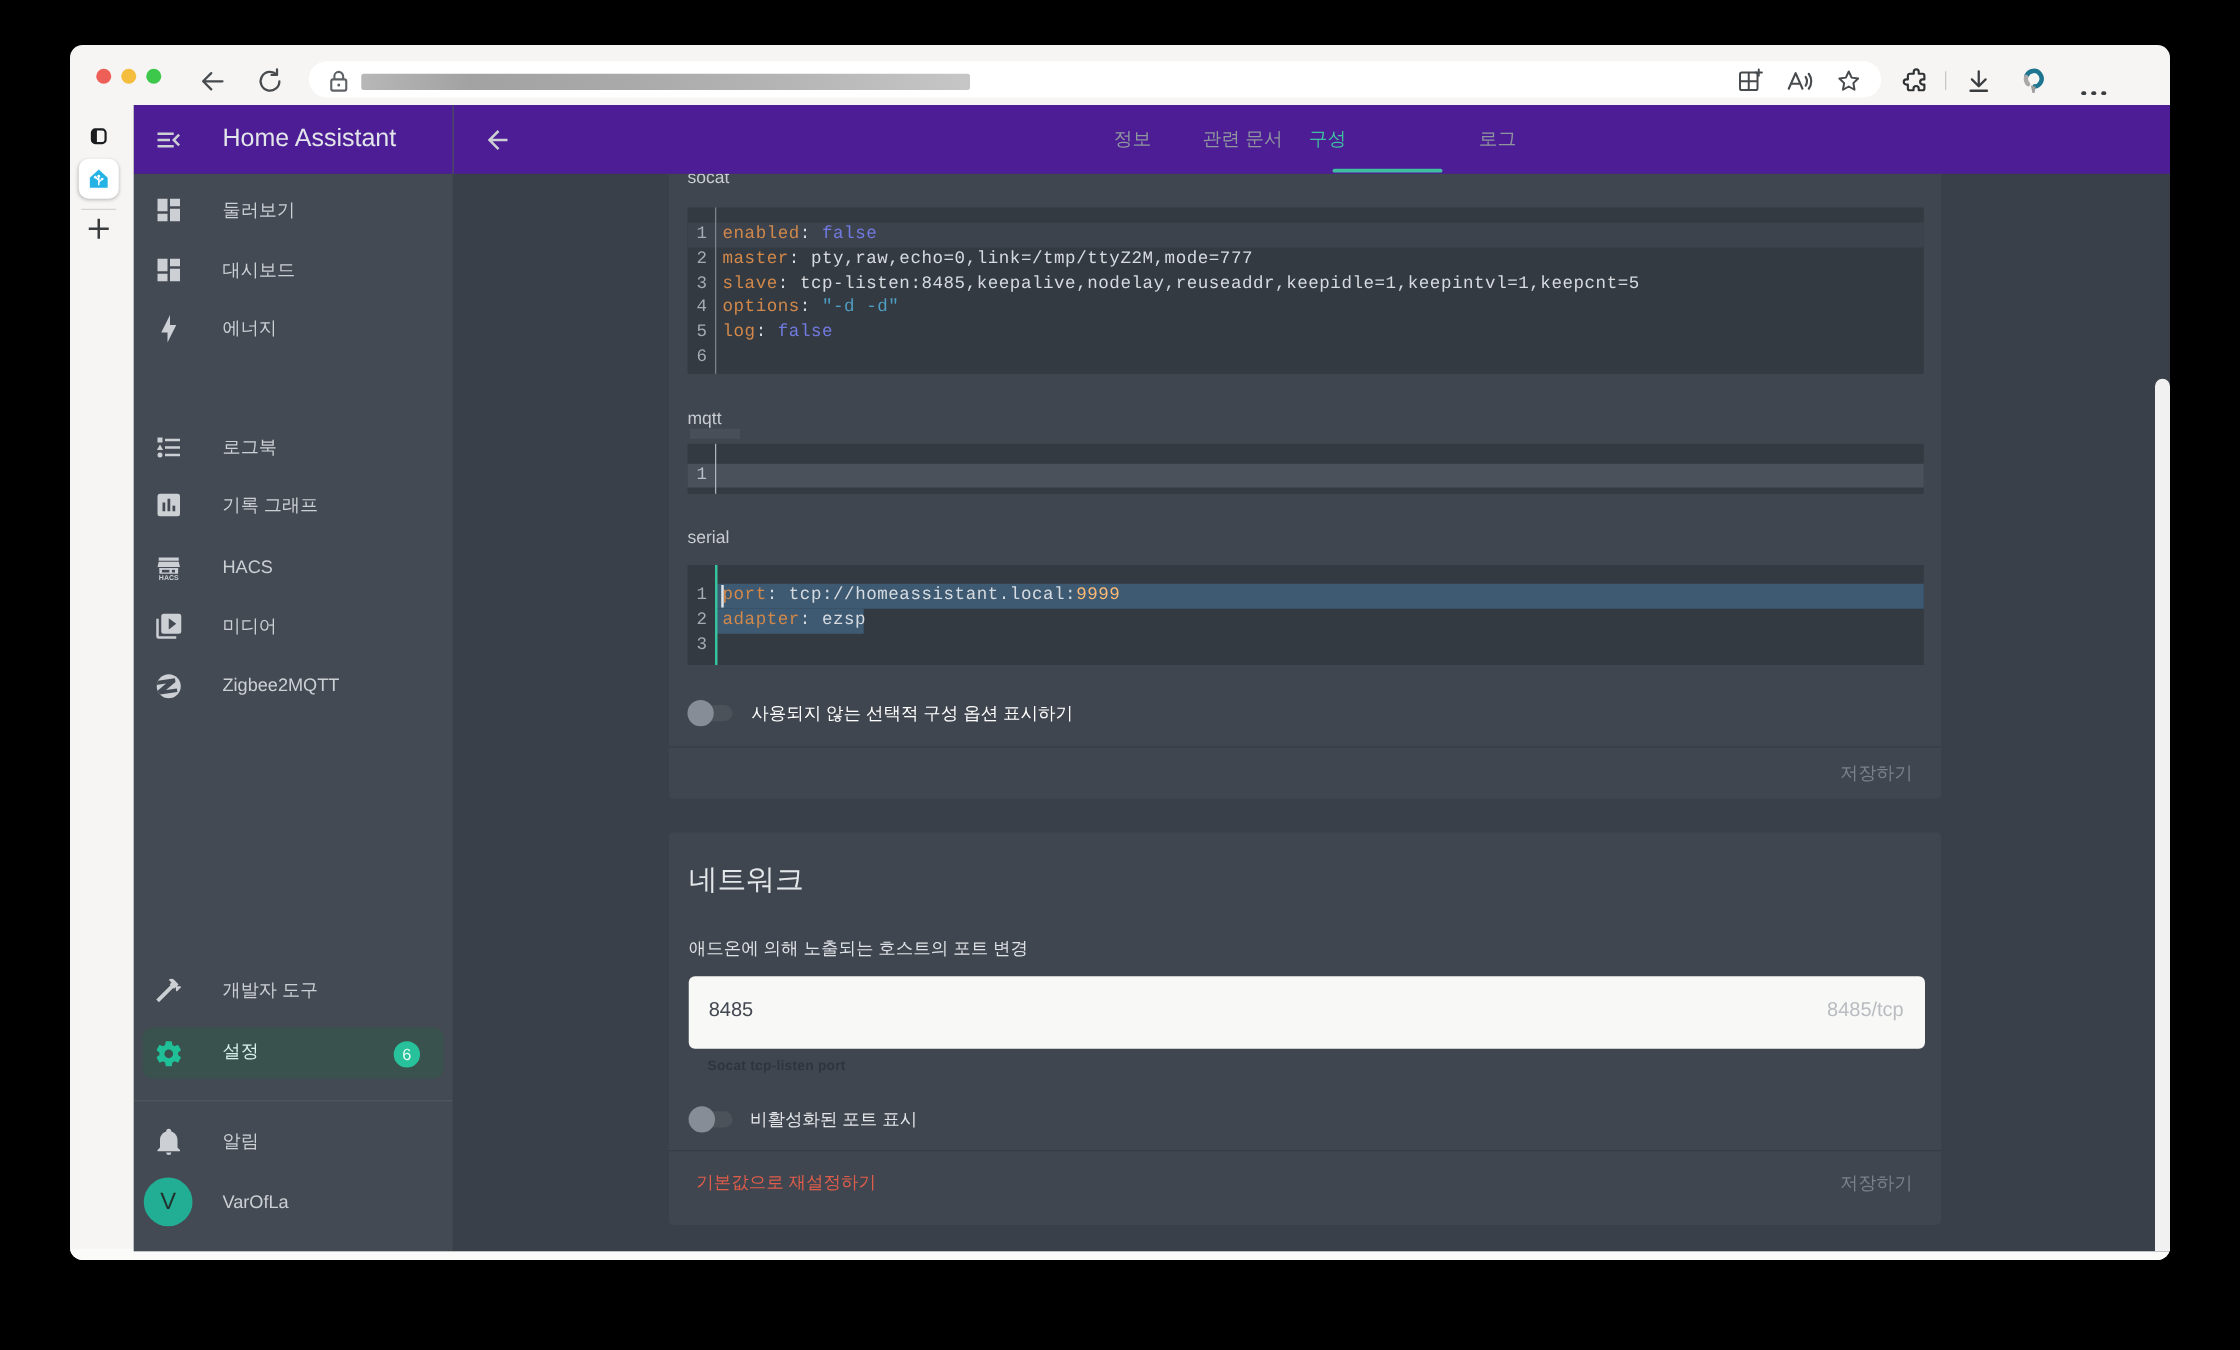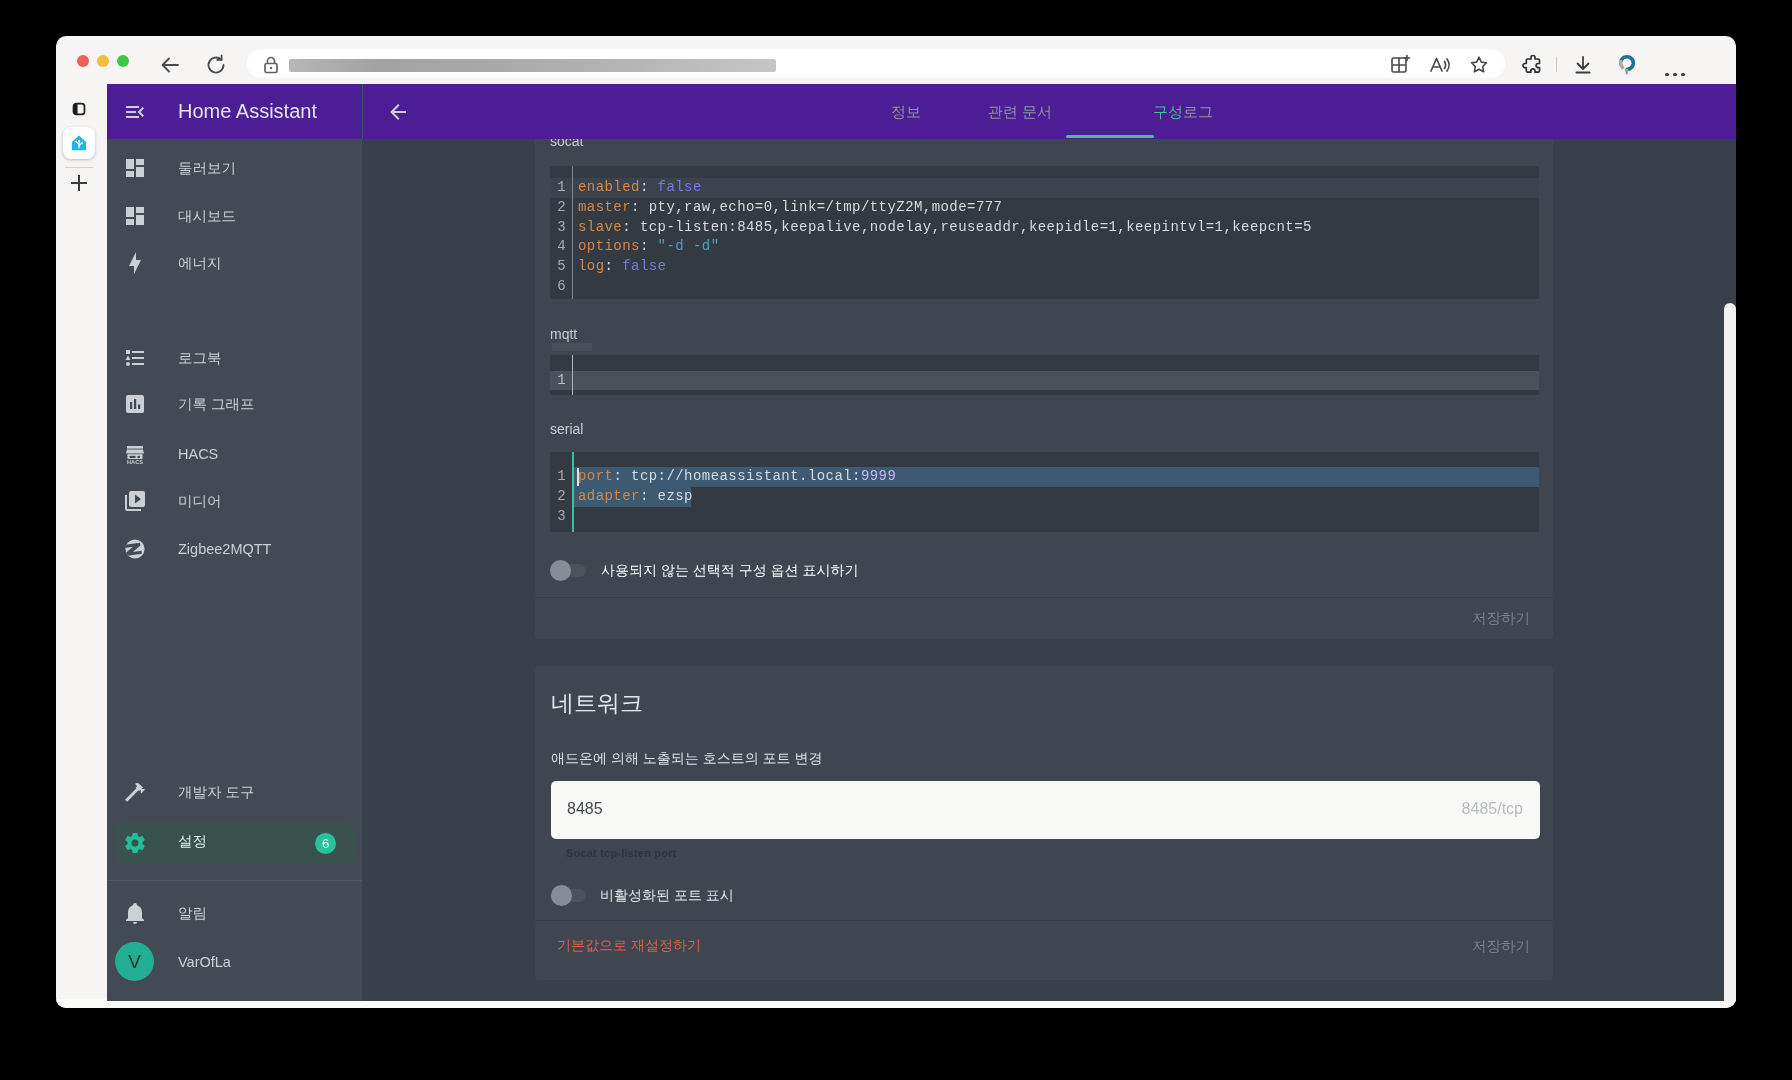--- a/index.html
+++ b/index.html
@@ -17,21 +17,21 @@
 .sico{position:absolute;left:16px;top:12px;width:24px;height:24px}
 .stxt{position:absolute;left:71px;top:50%;transform:translateY(-50%);font-size:14.5px;color:#ccd0d5;white-space:nowrap}
 #content{position:absolute;left:255px;top:55px;width:1374px;height:862px;background:#394049;z-index:10}
 .card{position:absolute;left:224px;width:1018px;background:#40464f;border-radius:4px}
 .edlabel{position:absolute;left:15px;font-size:14px;color:#c8ccd2}
 .editor{position:absolute;left:15px;width:989px;background:#343a42;font-family:"Liberation Mono",monospace;font-size:14px;letter-spacing:0.44px}
 .gutline{position:absolute;left:21.5px;top:0;bottom:0;width:1px;background:#7e858d}
 .crow{position:absolute;left:0;width:989px;height:19.8px;line-height:19.8px;white-space:pre}
 .lnum{position:absolute;left:0;width:16px;text-align:right;color:#a5abb2}
 .ctext{position:absolute;left:28px;color:#d7dbe0}
-.ok{color:#d1884a}.ov{color:#717ae0}.os{color:#4f9fc4}.on{color:#c4b5fd}
+.ok{color:#d1884a}.ov{color:#717ae0}.os{color:#4f9fc4}.on{color:#fdba74}
 .toggletrack{position:absolute;width:36px;height:13px;border-radius:7px;background:#4c525a}
 .toggleknob{position:absolute;width:21px;height:21px;border-radius:50%;background:#868d96}
 </style></head><body>
 <div id="win">
 
  <div class="tl" style="left:21px;background:#ee5f57"></div>
  <div class="tl" style="left:41px;background:#f4bd3e"></div>
  <div class="tl" style="left:61px;background:#3dc84b"></div>
 
  <svg class="tbico" style="left:102px" viewBox="0 0 24 24" fill="none" stroke="#474b4e" stroke-width="1.8" stroke-linecap="round" stroke-linejoin="round">
@@ -110,22 +110,22 @@
  <div id="header">
    <svg class="abs" style="left:16px;top:16px;width:24px;height:24px" viewBox="0 0 24 24" fill="#ccd0d5">
         <path d="M21,15.61L19.59,17L14.58,12L19.59,7L21,8.39L17.44,12L21,15.61M3,6H16V8H3V6M3,13V11H13V13H3M3,18V16H16V18H3Z"></path>
       </svg>
    <div class="abs" style="left:71px;top:0;height:55px;line-height:55px;font-size:20px;color:#e2e5e9">Home Assistant</div>
    <div class="abs" style="left:255px;top:0;width:1px;height:55px;background:#4a505a"></div>
    <svg class="abs" style="left:279px;top:16px;width:24px;height:24px" viewBox="0 0 24 24" fill="#ccd0d5">
         <path d="M20,11V13H8L13.5,18.5L12.08,19.92L4.16,12L12.08,4.08L13.5,5.5L8,11H20Z"></path>
       </svg>
    <div class="abs" style="left:769px;top:0;width:60px;height:55px;line-height:55px;text-align:center;font-size:15px;color:#8f969e">정보</div>
-   <div class="abs" style="left:855px;top:0;width:90px;height:55px;line-height:55px;text-align:right;font-size:15px;color:#8f969e">관련 문서</div>
-   <div class="abs" style="left:1031px;top:0;width:60px;height:55px;line-height:55px;text-align:center;font-size:15px;color:#3fbfa0">구성</div>
+   <div class="abs" style="left:855px;top:0;width:90px;height:55px;line-height:55px;text-align:left;font-size:15px;color:#8f969e">관련 문서</div>
+   <div class="abs" style="left:925px;top:0;width:60px;height:55px;line-height:55px;text-align:center;font-size:15px;color:#3fbfa0">구성</div>
    <div class="abs" style="left:1061px;top:0;width:60px;height:55px;line-height:55px;text-align:center;font-size:15px;color:#8f969e">로그</div>
    <div class="abs" style="left:959px;top:51px;width:88px;height:3px;border-radius:2px;background:#3fbfa0"></div>
  </div>
  <div id="sidebar">
   <div class="sitem" style="top:53px">
         <svg class="sico" viewBox="0 0 24 24" fill="#ccd0d5">
           <path d="M13,3V9H21V3M13,21H21V11H13M3,21H11V15H3M3,13H11V3H3"></path>
         </svg>
         <span class="stxt">대시보드</span>
       </div>

